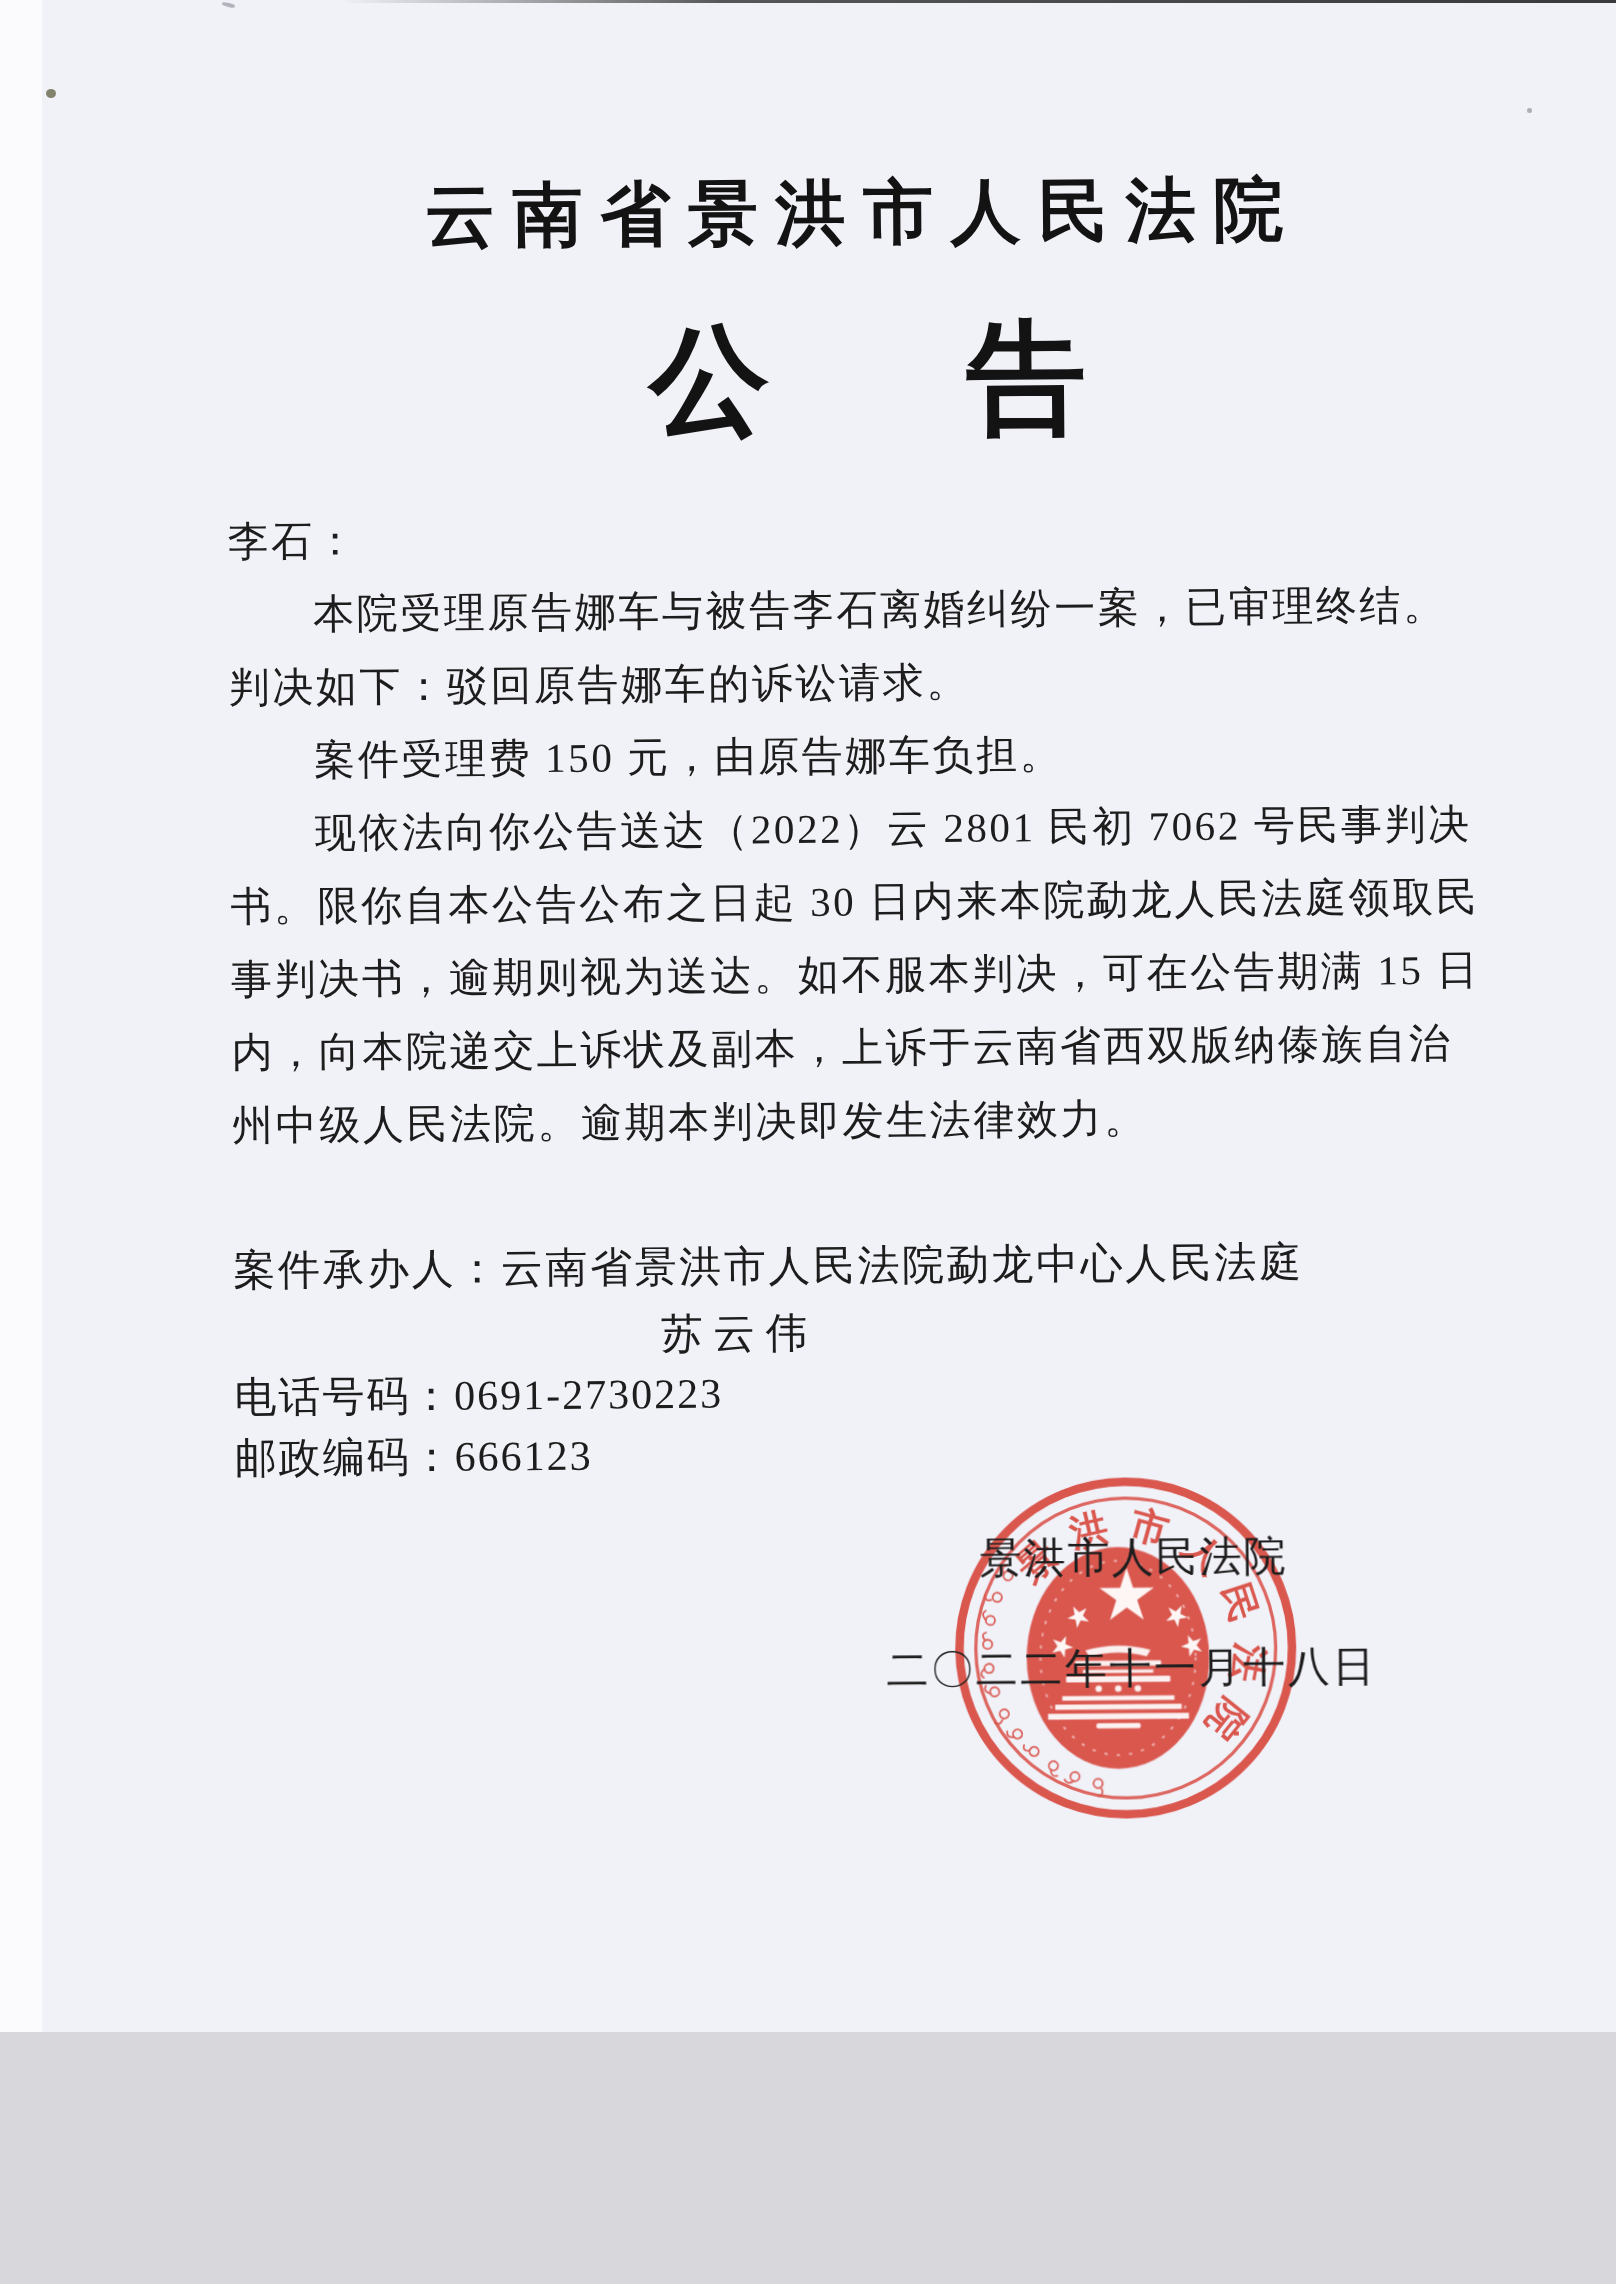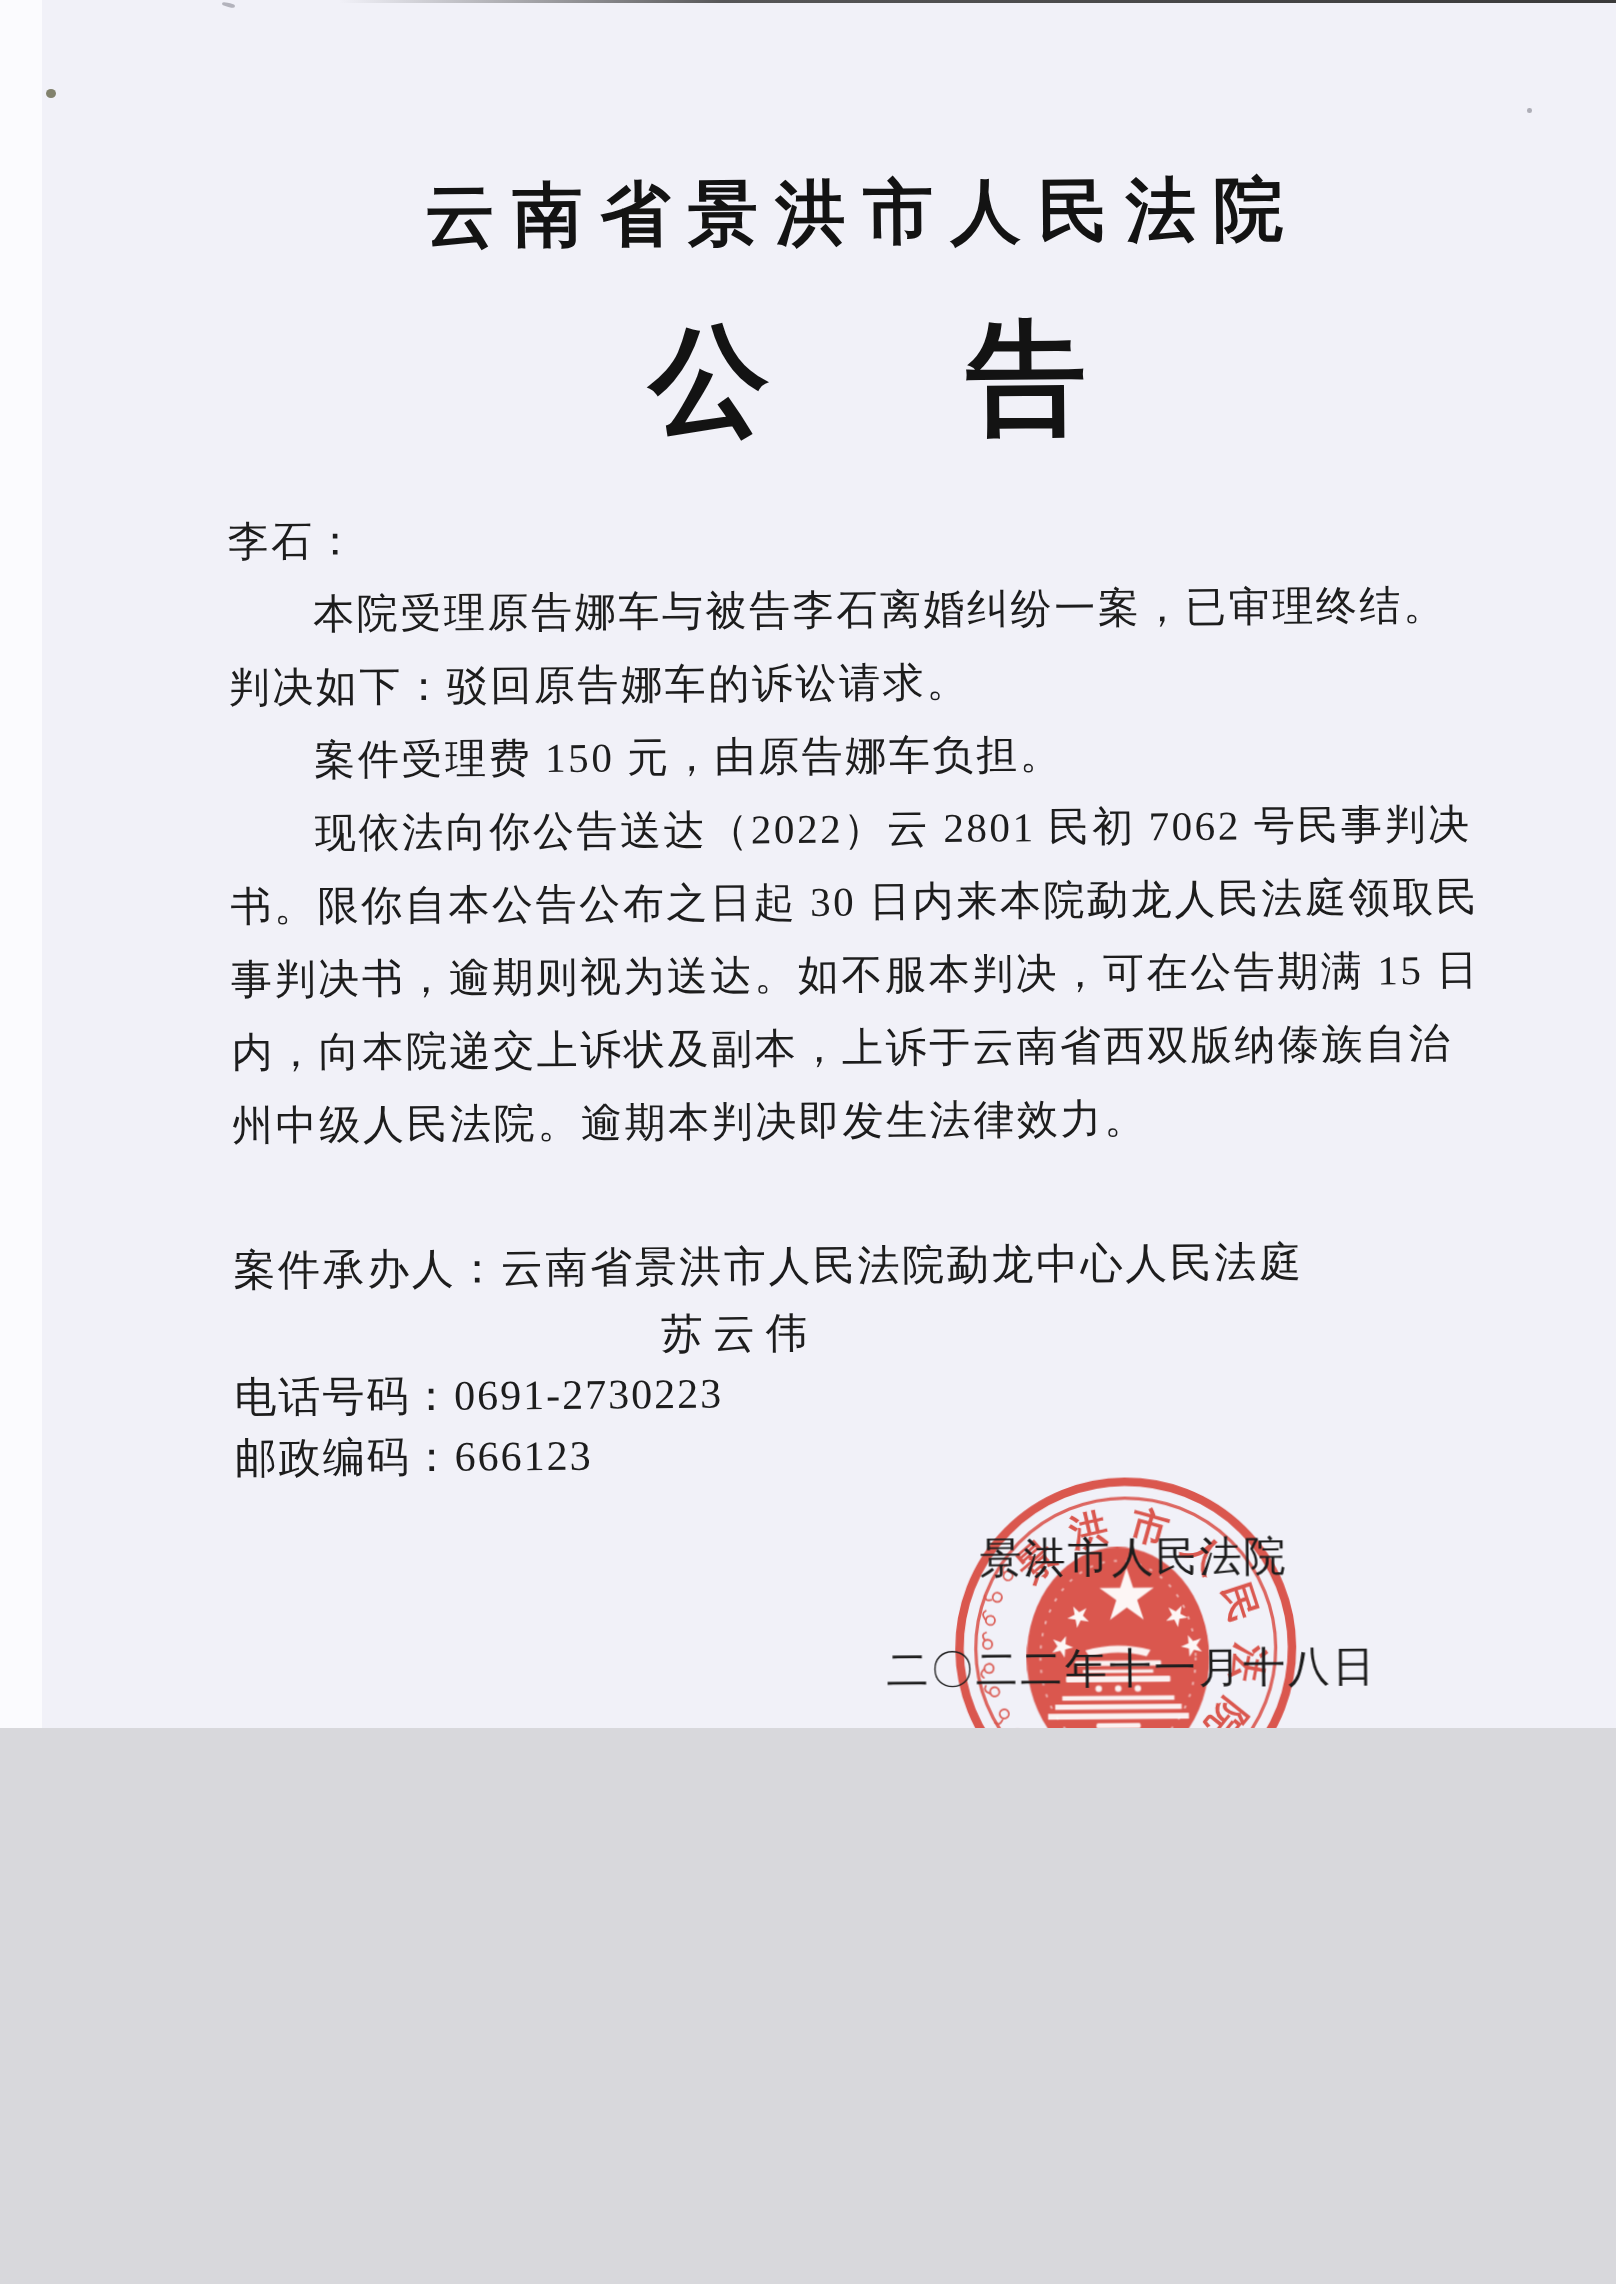--- a/index.html
+++ b/index.html
@@ -1,18 +1,18 @@
 <!DOCTYPE html>
 <html style="font-size:10.4px"><head>
 <meta charset="utf-8">
 <style>
   html,body{margin:0;padding:0;background:#d8d8dc;}
   .page{
     position:relative;
-    width:1617px;height:1728px;
+    width:1617px;height:2032px;
     background:#f1f1f8;
     overflow:hidden;
     font-family:"Liberation Serif","DejaVu Serif",serif;
     color:#1c1c1c;
   }
   .left-strip{position:absolute;left:0;top:0;width:42px;height:100%;background:#fbfbfe;}
   .top-edge{position:absolute;left:339px;top:0;width:1277px;height:3.3px;
     background:linear-gradient(to right, rgba(60,60,60,0), rgba(60,60,60,.85) 30%, #3a3a3a);}
   .speck1{position:absolute;left:46px;top:89px;width:9.8px;height:9px;border-radius:50%;
     background:#6e6e55;opacity:.85;}

